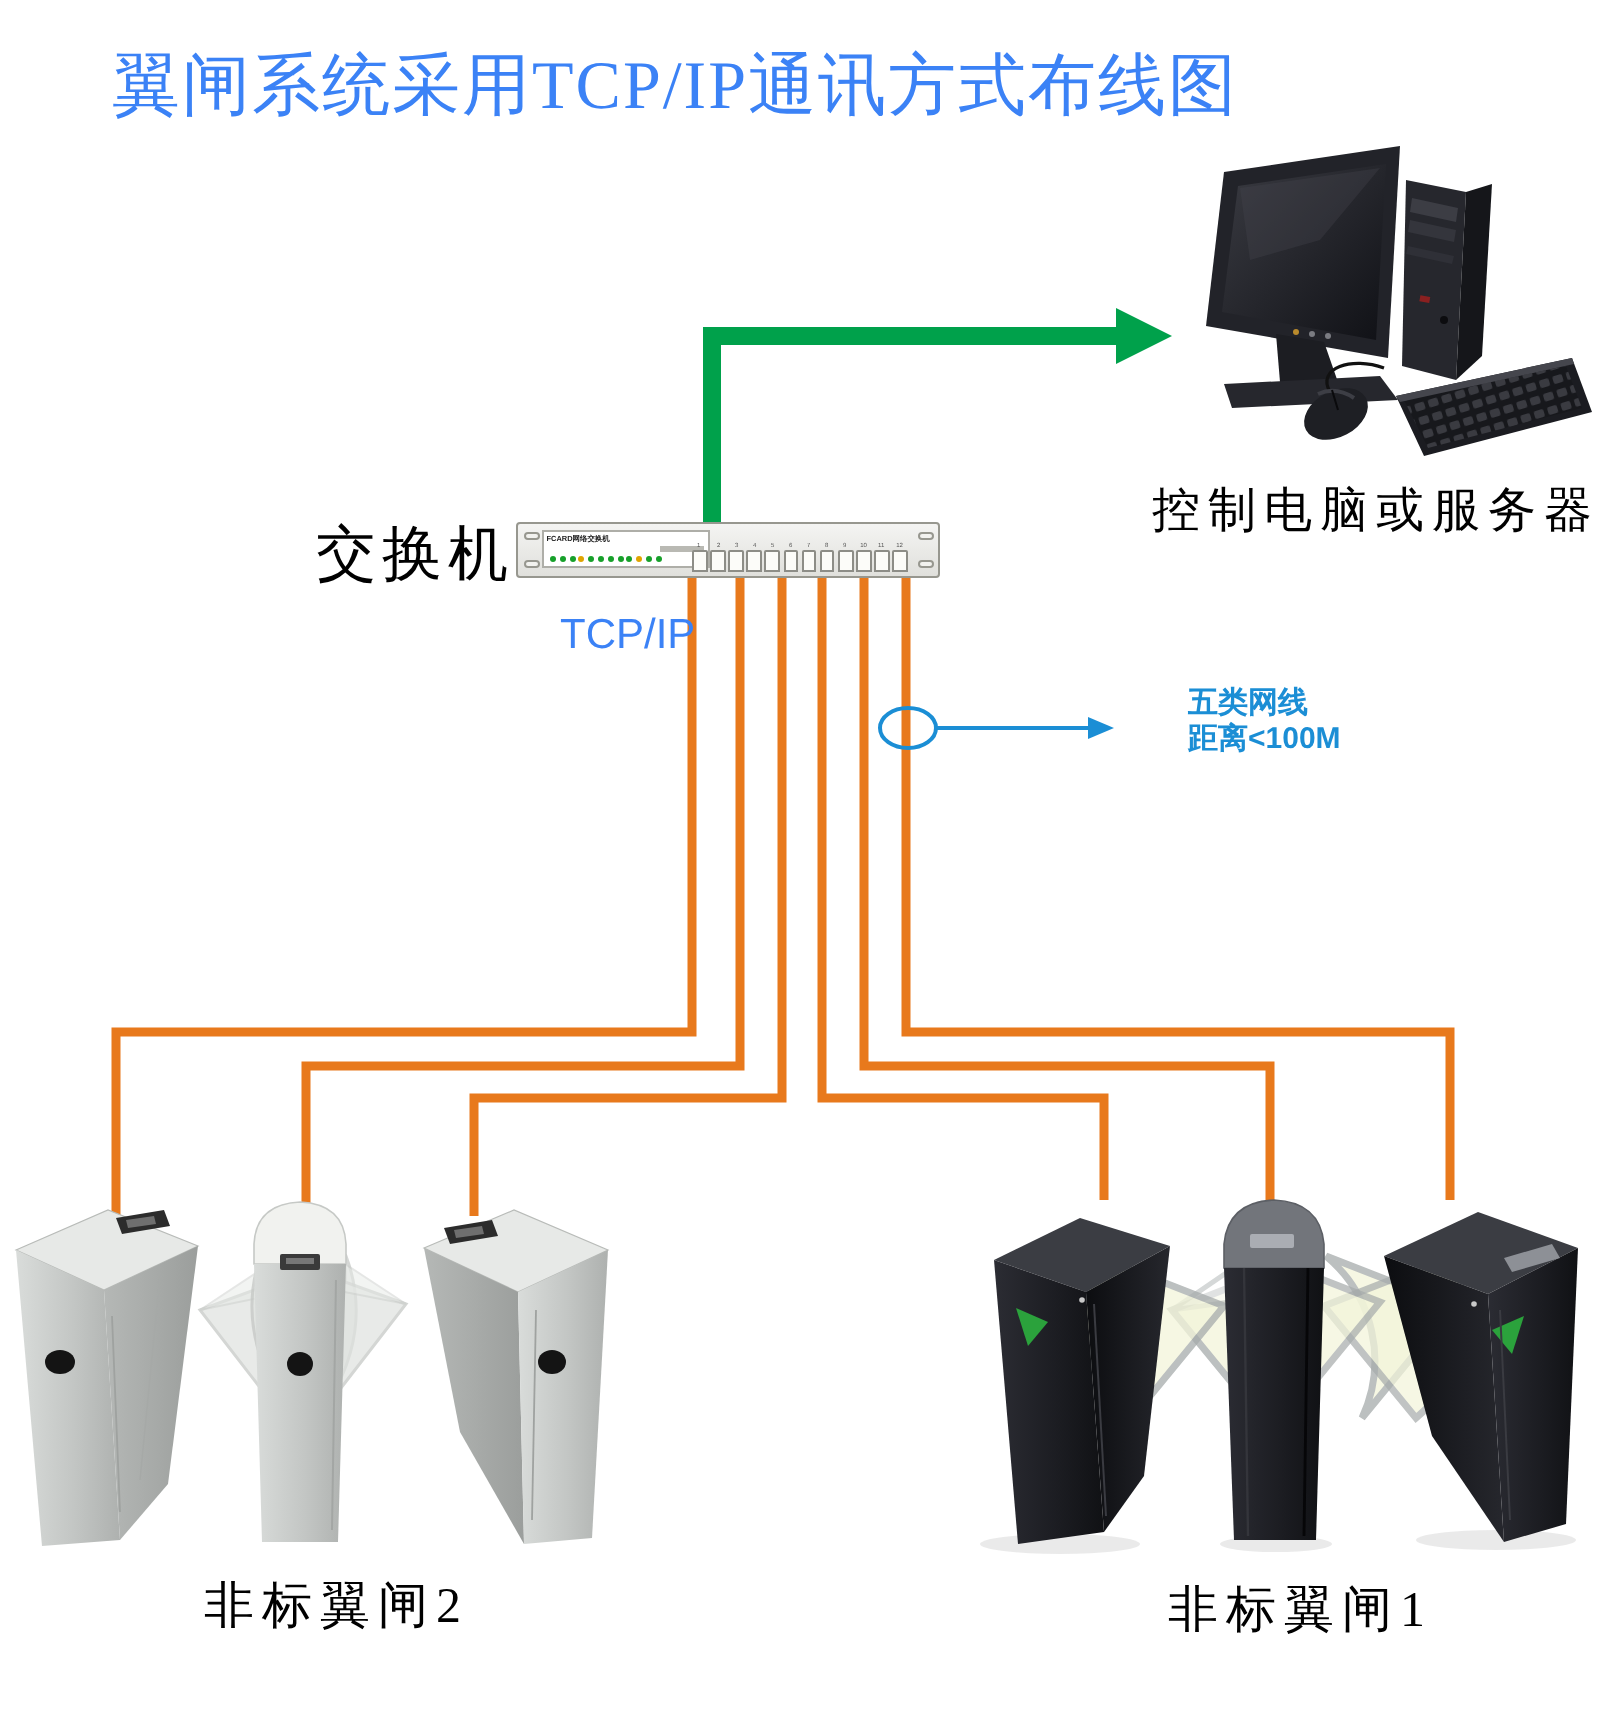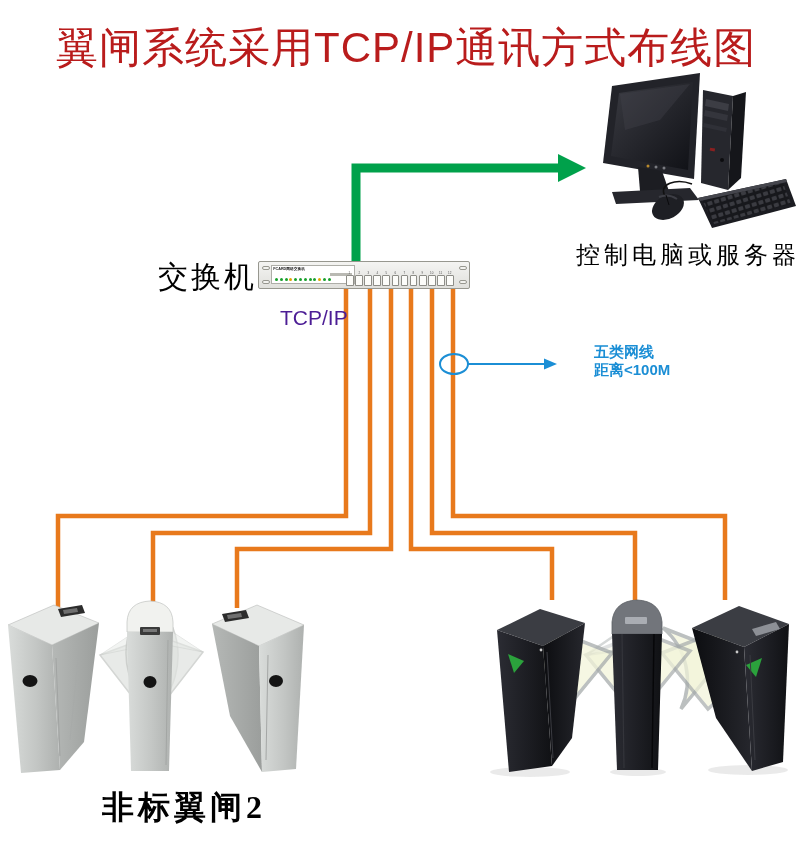--- a/index.html
+++ b/index.html
@@ -1,25 +1,25 @@
 <!DOCTYPE html>
 <html><head>
 <meta charset="utf-8">
 <style>
   html,body{margin:0;padding:0;background:#ffffff;}
   #canvas{position:relative;width:800px;height:865px;background:#ffffff;overflow:hidden;
           font-family:"Liberation Sans",sans-serif;}
   .abs{position:absolute;}
-  #title{left:56px;top:20px;font-family:Liberation Sans, sans-serif;
-         font-size:42px;color:#b91c1c;letter-spacing:1px;white-space:nowrap;}
+  #title{left:56px;top:20px;font-family:Liberation Serif, serif;
+         font-size:34px;color:#3b82f6;letter-spacing:1px;white-space:nowrap;}
   .cn-label{font-family:"Liberation Serif","DejaVu Serif",serif;color:#000;white-space:nowrap;}
   #switch-label{left:158px;top:257px;font-size:30px;letter-spacing:3px;}
-  #tcpip-label{left:280px;top:306px;font-family:"Liberation Sans",sans-serif;font-size:21px;color:#4c1d95;}
+  #tcpip-label{left:280px;top:306px;font-family:"Liberation Sans",sans-serif;font-size:21px;color:#3b82f6;}
   #computer-label{left:576px;top:239px;font-size:24px;letter-spacing:4px;}
-  #gate-left-label{left:102px;top:786px;font-size:32px;letter-spacing:4px;font-weight:bold;}
+  #gate-left-label{left:102px;top:786px;font-size:25px;letter-spacing:4px;}
   #gate-right-label{left:584px;top:788px;font-size:25px;letter-spacing:4px;}
   #cable-note{left:562px;top:343px;font-weight:bold;font-size:15px;line-height:18px;margin-left:32px;}
   
   #switch{left:258px;top:261px;width:212px;height:28px;background:linear-gradient(#f4f4f2,#e0e0dc);
           border:1px solid #97978f;border-radius:2px;box-sizing:border-box;}
   .ear-slot{position:absolute;width:8px;height:4px;border:1px solid #97978f;border-radius:2px;
             background:#f2f2ef;box-sizing:border-box;}
   #brand-panel{position:absolute;left:12px;top:3px;width:84px;height:19px;background:#ffffff;
                border:1px solid #aeaea8;box-sizing:border-box;overflow:hidden;}
   #brand-text{font-size:6px;transform:scale(.62);transform-origin:0 0;font-weight:bold;
@@ -265,14 +265,15 @@
   </div>
 
   <div id="switch-label" class="abs cn-label">交换机</div>
   <div id="tcpip-label" class="abs">TCP/IP</div>
   <div id="computer-label" class="abs cn-label">控制电脑或服务器</div>
   <div id="cable-note" class="abs" style="color: rgb(27, 142, 213);">
     <div>五类网线</div>
     <div>距离&lt;100M</div>
   </div>
   <div id="gate-left-label" class="abs cn-label">非标翼闸2</div>
+  <div id="gate-right-label" class="abs cn-label">非标翼闸1</div>
 
 </div>
 
 </body></html>

